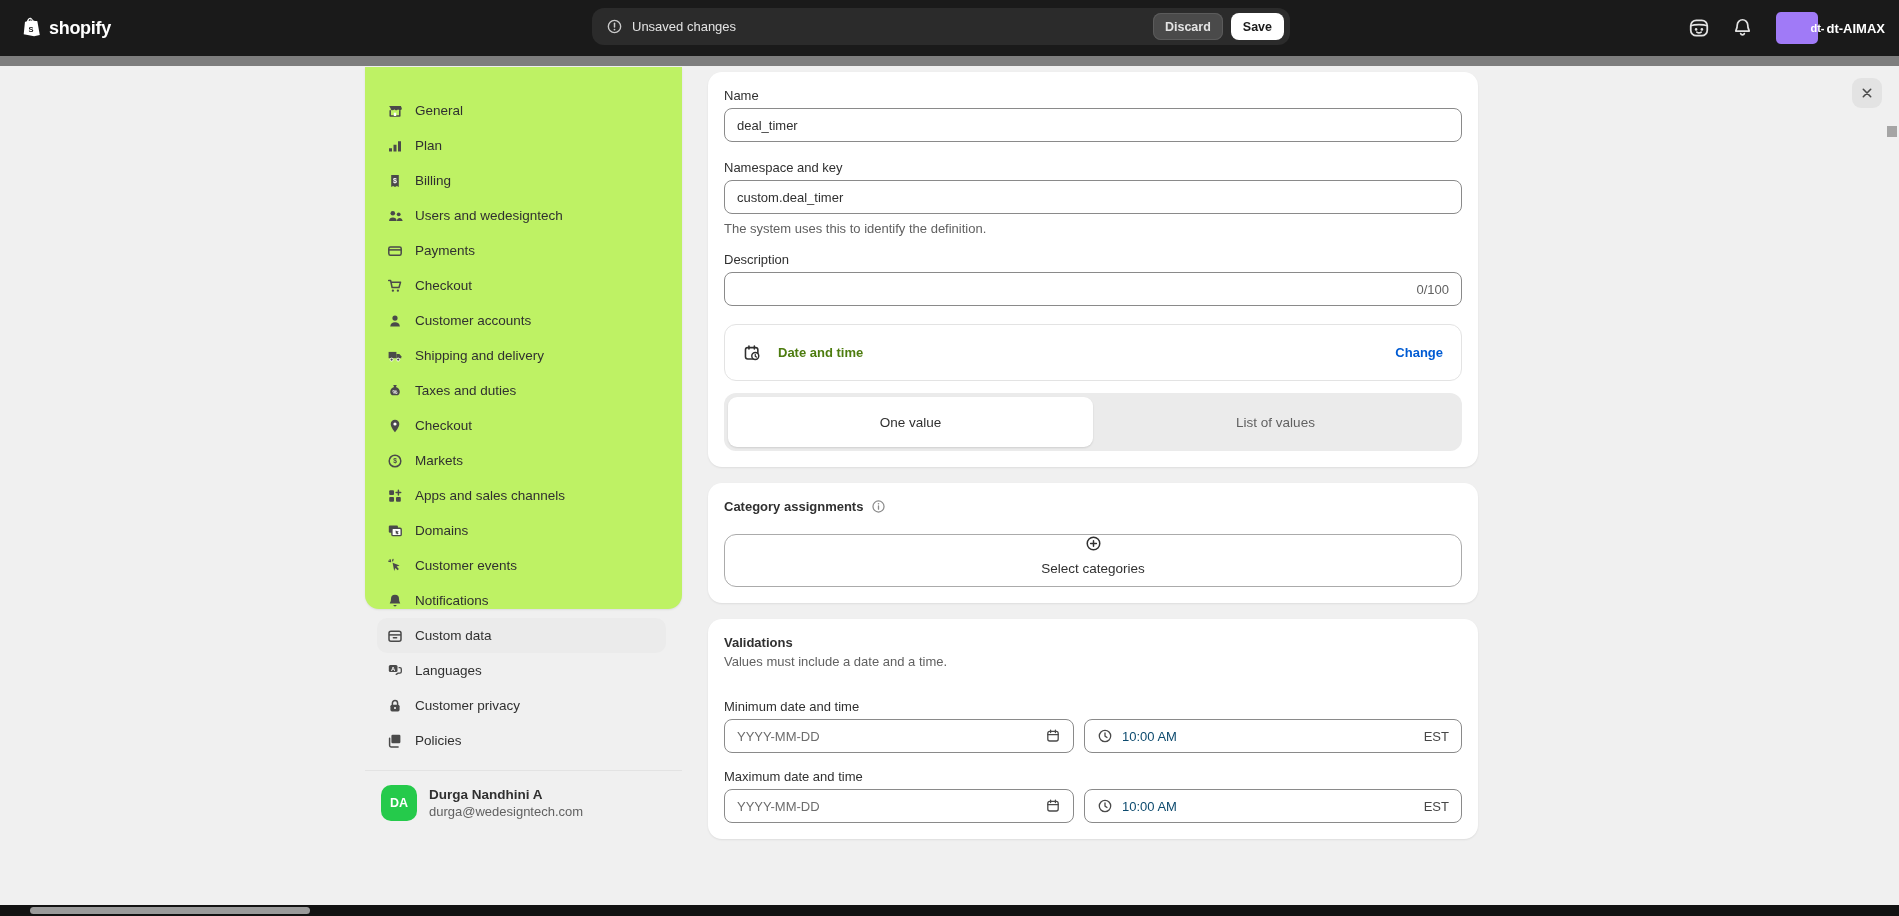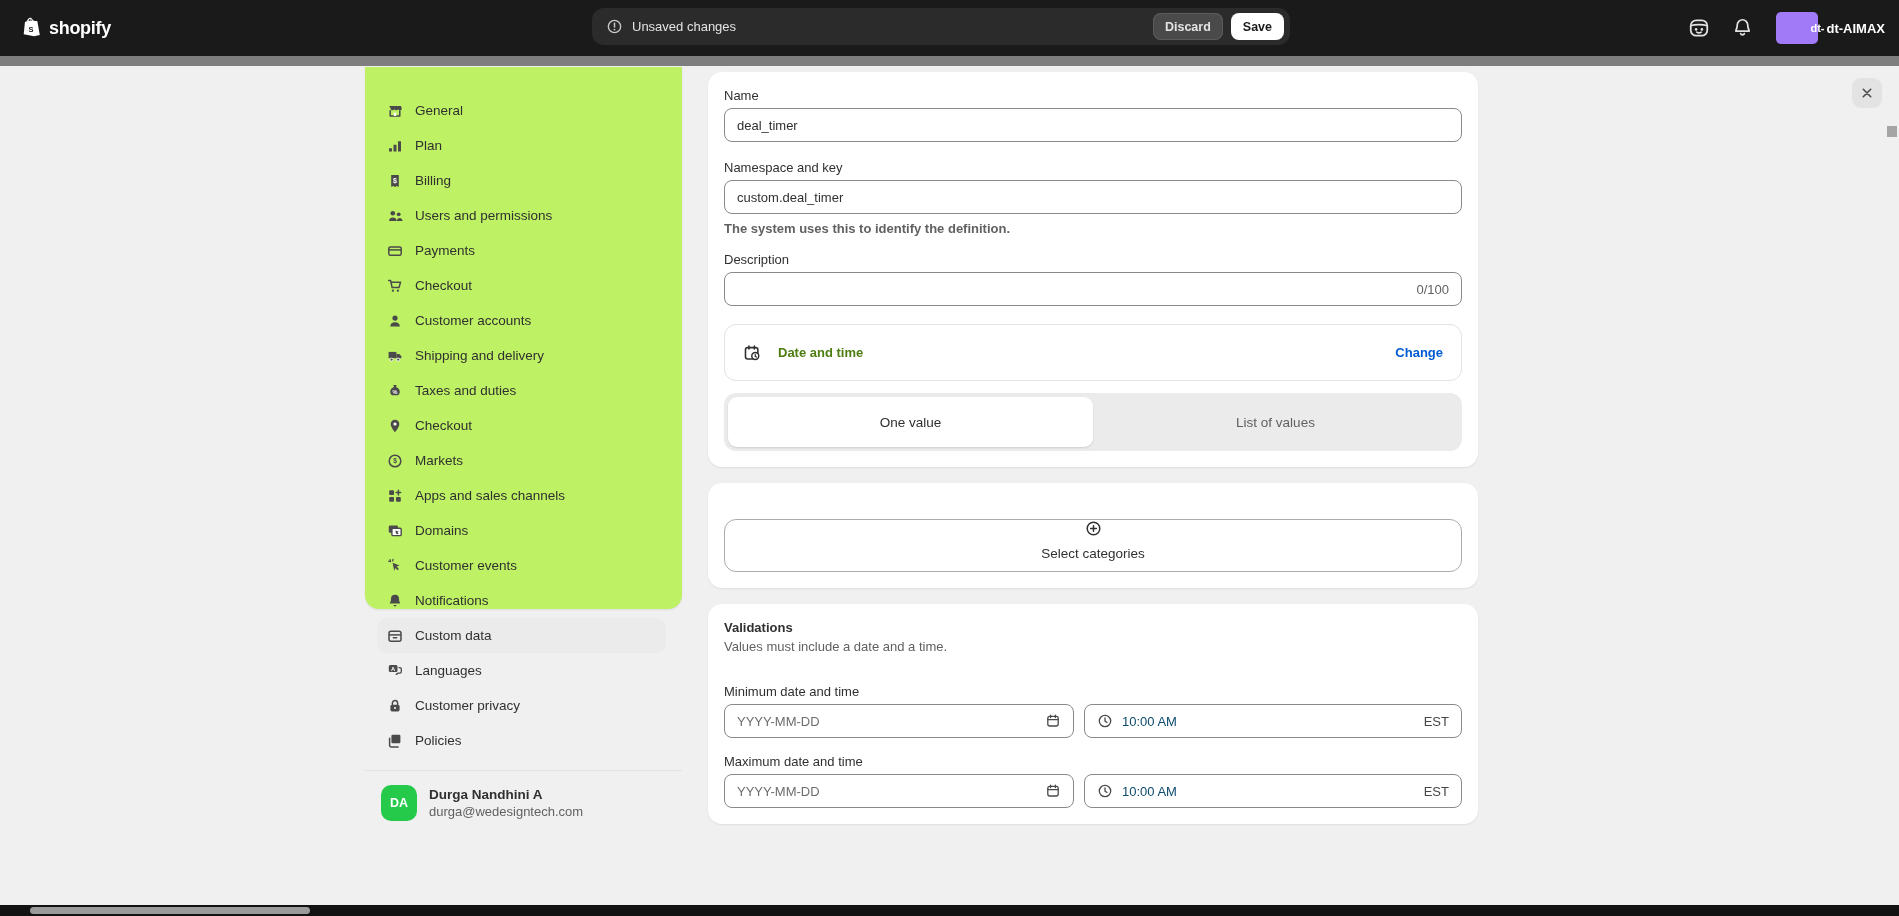--- a/index.html
+++ b/index.html
@@ -40,21 +40,21 @@
 
   
   .main-col { position:absolute; left:708px; top:6px; width:770px; }
   .card { background:#fff; border-radius:14px; box-shadow:0 1px 2px rgba(0,0,0,.08); padding:16px; }
   .card + .card { margin-top:16px; }
   .field-label { font-size:13px; color:#303030; margin-bottom:5px; }
   .text-input { position:relative; height:34px; border:1px solid #8a8a8a; border-radius:8px; background:#fff; display:flex; align-items:center; padding:0 12px; }
   .text-input input { border:none; outline:none; width:100%; font-size:13px; color:#303030; font-family:inherit; background:transparent; }
   .text-input input::placeholder { color:#6d6d6d; }
   .counter { font-size:13px; color:#616161; white-space:nowrap; margin-left:8px; }
-  .help-text { font-size:13px; color:#616161; margin-top:7px;font-weight:bold; }
+  .help-text { font-size:13px; color:#616161; margin-top:7px; }
   .mt18 { margin-top:18px; } .mt16 { margin-top:16px; }
 
   .type-row { margin-top:18px; height:57px; border:1px solid #e3e3e3; border-radius:12px; display:flex; align-items:center; padding:0 18px; }
   .type-row .t-icon { width:18px; height:18px; color:#303030; display:inline-flex; }
   .type-row .t-label { font-size:13px; font-weight:650; color:#4d7c0f; margin-left:17px; flex:1; }
   .link { font-size:13px; font-weight:650; color:#005bd3; text-decoration:none; cursor:pointer; }
 
   .segmented { margin-top:12px; height:58px; background:#ebebeb; border-radius:12px; padding:4px; display:flex; }
   .segment { flex:1; display:flex; align-items:center; justify-content:center; font-size:13.5px; color:#616161; cursor:pointer; border-radius:9px; }
   .segment.selected { background:#fff; color:#303030; font-weight:400; box-shadow:0 1px 2px rgba(0,0,0,.12); }
@@ -167,21 +167,21 @@
   </div>
           <div class="nav-item">
     <span class="nav-icon">
               <svg viewBox="0 0 16 16" width="16" height="16">
                 <circle cx="5.8" cy="5.2" r="2.3" fill="currentColor"></circle>
                 <path d="M2 12.9a3.9 3.9 0 0 1 7.7 0z" fill="currentColor"></path>
                 <circle cx="11.7" cy="6.3" r="1.9" fill="currentColor"></circle>
                 <path d="M9.8 12.9c.2-1.7 1.4-3 2.9-3 1.4 0 2.6 1.2 2.9 2.8l.1.2z" fill="currentColor"></path>
               </svg>
             </span>
-    <span class="nav-label">Users and permissions</span>
+    <span class="nav-label">Users and wedesigntech</span>
   </div>
           <div class="nav-item">
     <span class="nav-icon">
               <svg viewBox="0 0 16 16" width="16" height="16">
                 <rect x="1.8" y="4" width="12.4" height="8.2" rx="1.6" stroke="currentColor" fill="none" stroke-linecap="round" stroke-linejoin="round" stroke-width="1.5"></rect>
                 <path d="M1.8 6.9h12.4" stroke="currentColor" stroke-width="1.5"></path>
               </svg>
             </span>
     <span class="nav-label">Payments</span>
   </div>
@@ -364,20 +364,30 @@
           <a class="link">Change</a>
         </div>
 
         <div class="segmented">
           <div class="segment selected">One value</div>
           <div class="segment">List of values</div>
         </div>
       </section>
 
       <section class="card">
+        <div class="card-title-row">
+          <span class="card-title">Category assignments</span>
+          <span class="info-ic">
+              <svg viewBox="0 0 16 16" width="15" height="15">
+                <circle cx="8" cy="8" r="5.9" stroke="currentColor" fill="none" stroke-linecap="round" stroke-linejoin="round" stroke-width="1.3"></circle>
+                <path d="M8 7.4v3.4" stroke="currentColor" fill="none" stroke-linecap="round" stroke-linejoin="round" stroke-width="1.4"></path>
+                <circle cx="8" cy="5.1" r=".85" fill="currentColor"></circle>
+              </svg>
+            </span>
+        </div>
         <div class="select-box">
           <span class="p-icon">
               <svg viewBox="0 0 16 16" width="17" height="17">
                 <circle cx="8" cy="8" r="5.9" stroke="currentColor" fill="none" stroke-linecap="round" stroke-linejoin="round" stroke-width="1.4"></circle>
                 <path d="M8 5.3v5.4M5.3 8h5.4" stroke="currentColor" fill="none" stroke-linecap="round" stroke-linejoin="round" stroke-width="1.4"></path>
               </svg>
             </span>
           <span class="s-label">Select categories</span>
         </div>
       </section>

